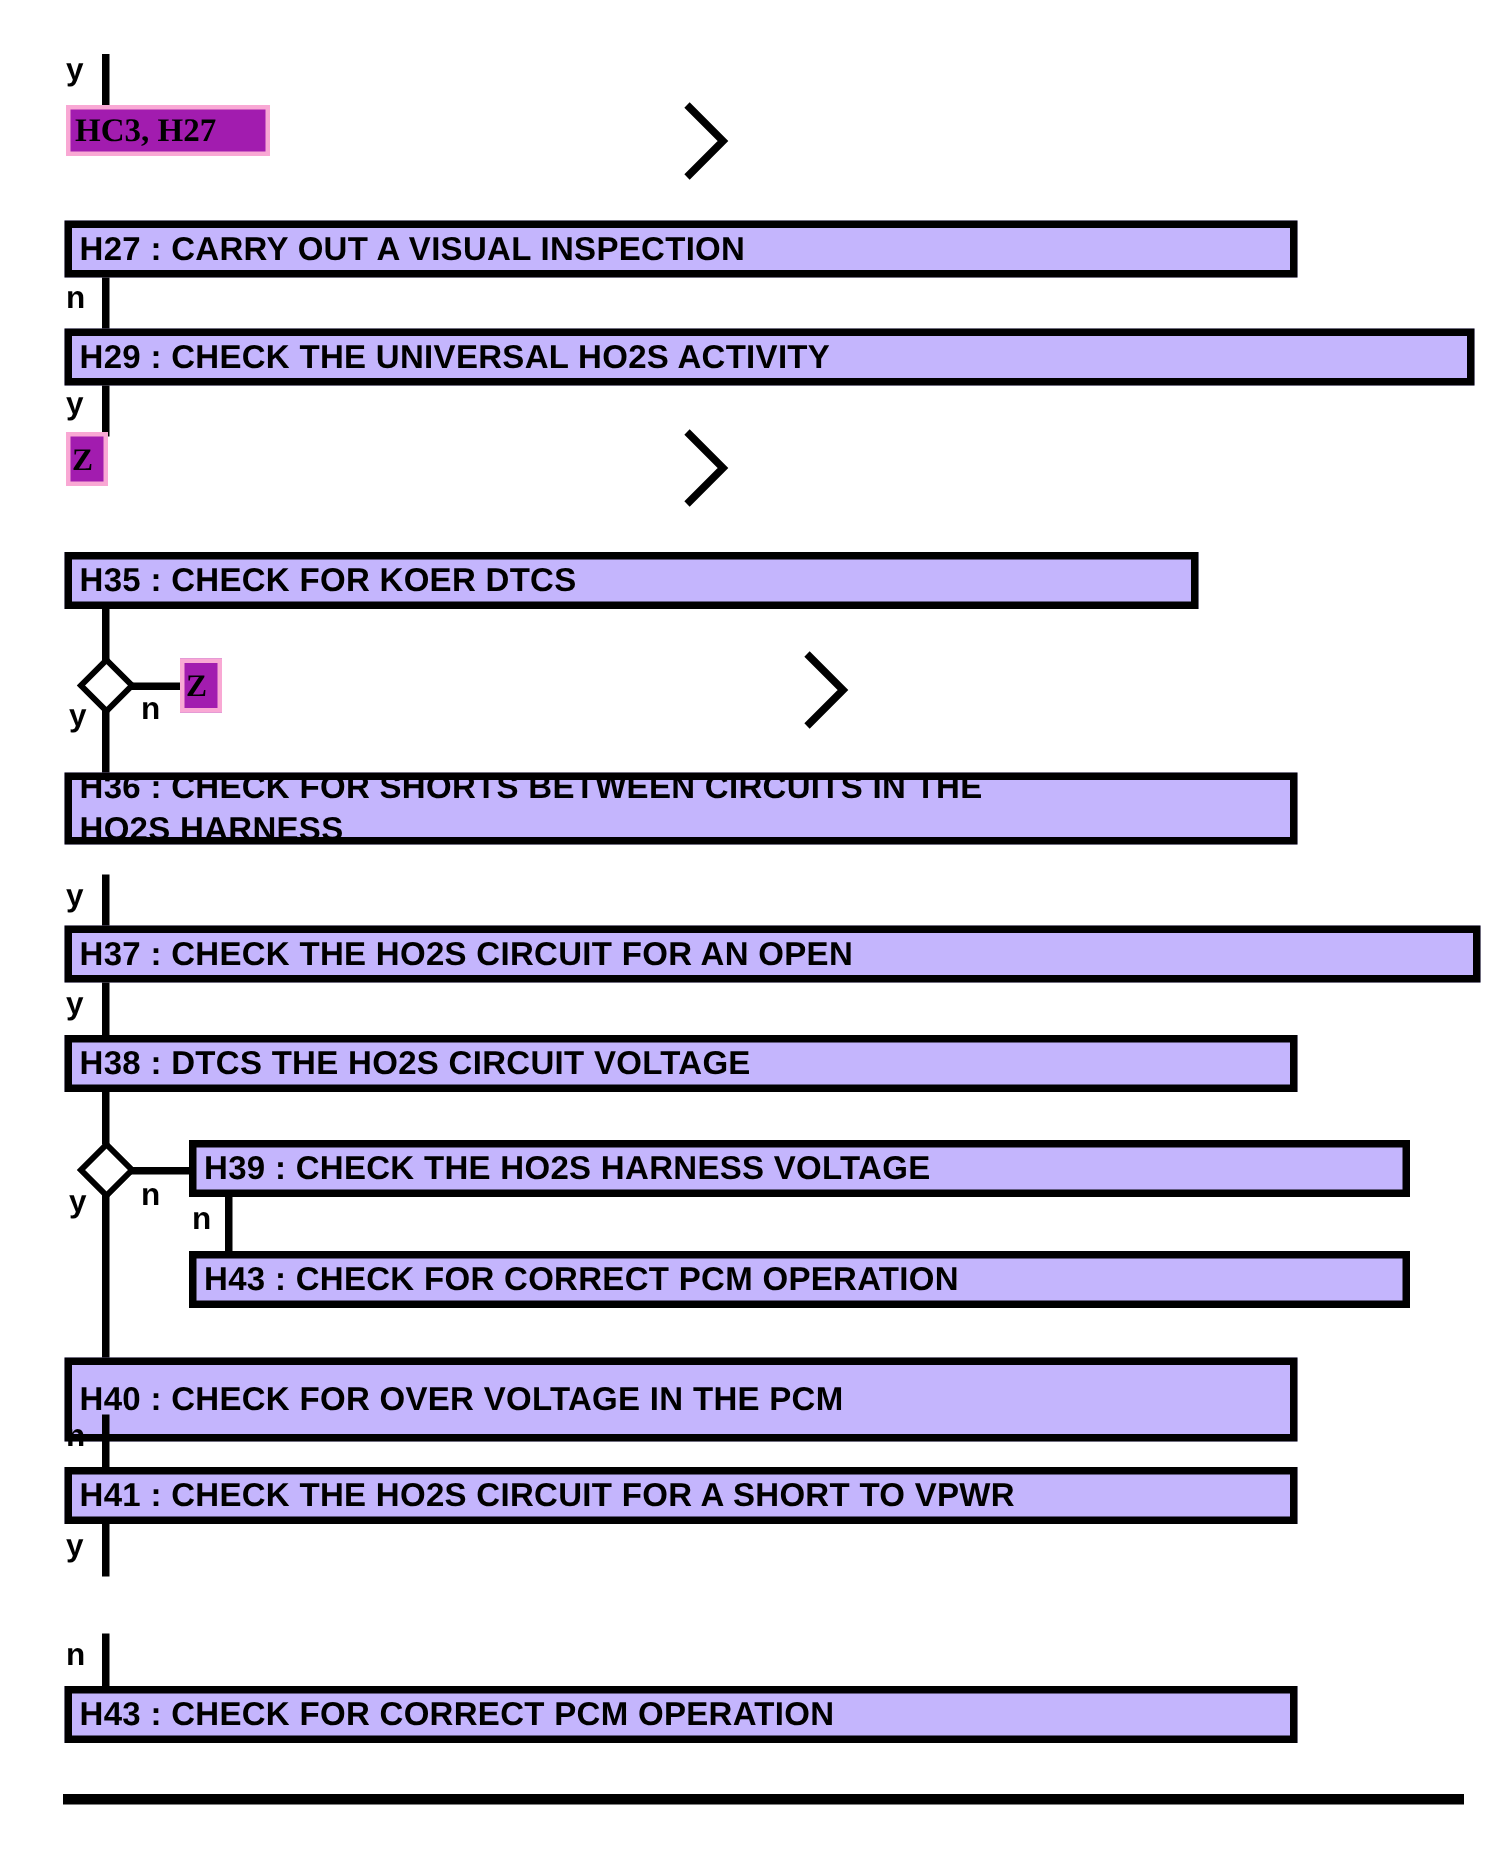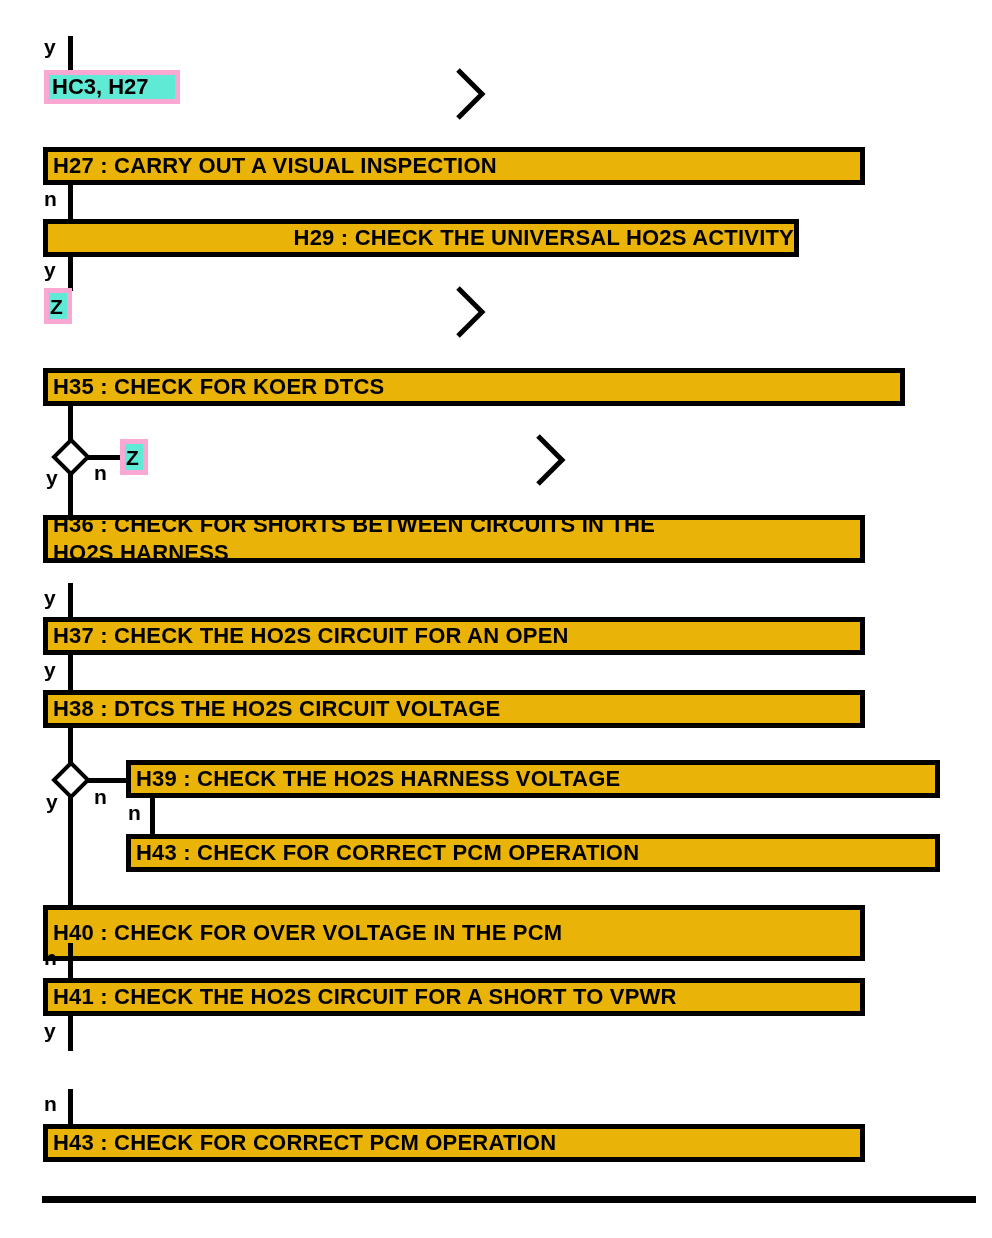--- a/index.html
+++ b/index.html
@@ -13,42 +13,43 @@
     height: 1238px;
     background: #ffffff;
     font-family: "Liberation Sans", sans-serif;
     overflow: hidden;
   }
   
   .step-box {
     position: absolute;
     box-sizing: border-box;
     border: 5px solid #000000;
-    background: #eab308;
+    background: #c4b5fd;
     display: flex;
     align-items: center;
   }
   .step-box .step-label {
     font-size: 22px;
     font-weight: bold;
     color: #000000;
     letter-spacing: 0.2px;
     line-height: 1.28;
     padding: 0 0 0 5px;
     white-space: pre-line;
   }
   
   .tag-box {
     position: absolute;
     box-sizing: border-box;
-    border: 5px solid #f9a8d4;
-    background: #5eead4;
+    border: 3px solid #f9a8d4;
+    background: #a21caf;
     display: flex;
     align-items: center;
     justify-content: flex-start;
+    font-family: Liberation Serif, serif;
   }
   .tag-box .tag-label {
     font-size: 22px;
     font-weight: bold;
     color: #000000;
     line-height: 1;
     padding-left: 3px;
     white-space: nowrap;
   }
   .tag-box.tiny .tag-label {
@@ -108,37 +109,37 @@
       <polyline points="6,4 30,28 6,52" fill="none" stroke="#000000" stroke-width="5"></polyline>
     </svg>
   </div>
 
   <div class="step-box" style="left:43px; top:147px; width:822px; height:38px;">
     <span class="step-label">H27 : CARRY OUT A VISUAL INSPECTION</span>
   </div>
   <div class="v-line" style="left:68px; top:185px; height:36px;"></div>
   <div class="branch-label" style="left:44px; top:188px;">n</div>
 
-  <div class="step-box" style="left:43px; top:219px; width:756px; height:38px;justify-content:flex-end;">
+  <div class="step-box" style="left:43px; top:219px; width:940px; height:38px;">
     <span class="step-label">H29 : CHECK THE UNIVERSAL HO2S ACTIVITY</span>
   </div>
   <div class="v-line" style="left:68px; top:257px; height:34px;"></div>
   <div class="branch-label" style="left:44px; top:259px;">y</div>
 
   <div class="tag-box tiny" style="left:44px; top:288px; width:28px; height:36px;">
     <span class="tag-label">Z</span>
   </div>
 
   <div class="chevron" style="left:452px; top:284px;">
     <svg width="40" height="56" viewBox="0 0 40 56">
       <polyline points="6,4 30,28 6,52" fill="none" stroke="#000000" stroke-width="5"></polyline>
     </svg>
   </div>
 
-  <div class="step-box" style="left:43px; top:368px; width:862px; height:38px;">
+  <div class="step-box" style="left:43px; top:368px; width:756px; height:38px;">
     <span class="step-label">H35 : CHECK FOR KOER DTCS</span>
   </div>
   <div class="v-line" style="left:68px; top:406px; height:36px;"></div>
 
   <div class="diamond" style="left:51px; top:437px;">
     <svg width="40" height="40" viewBox="0 0 40 40">
       <polygon points="20,3 37,20 20,37 3,20" fill="#ffffff" stroke="#000000" stroke-width="4"></polygon>
     </svg>
   </div>
 
@@ -157,21 +158,21 @@
     </svg>
   </div>
 
   <div class="step-box" style="left:43px; top:515px; width:822px; height:48px;">
     <span class="step-label">H36 : CHECK FOR SHORTS BETWEEN CIRCUITS IN THE
 HO2S HARNESS</span>
   </div>
   <div class="v-line" style="left:68px; top:583px; height:35px;"></div>
   <div class="branch-label" style="left:44px; top:587px;">y</div>
 
-  <div class="step-box" style="left:43px; top:617px; width:822px; height:38px;">
+  <div class="step-box" style="left:43px; top:617px; width:944px; height:38px;">
     <span class="step-label">H37 : CHECK THE HO2S CIRCUIT FOR AN OPEN</span>
   </div>
   <div class="v-line" style="left:68px; top:655px; height:36px;"></div>
   <div class="branch-label" style="left:44px; top:659px;">y</div>
 
   <div class="step-box" style="left:43px; top:690px; width:822px; height:38px;">
     <span class="step-label">H38 : DTCS THE HO2S CIRCUIT VOLTAGE</span>
   </div>
   <div class="v-line" style="left:68px; top:728px; height:35px;"></div>
 

